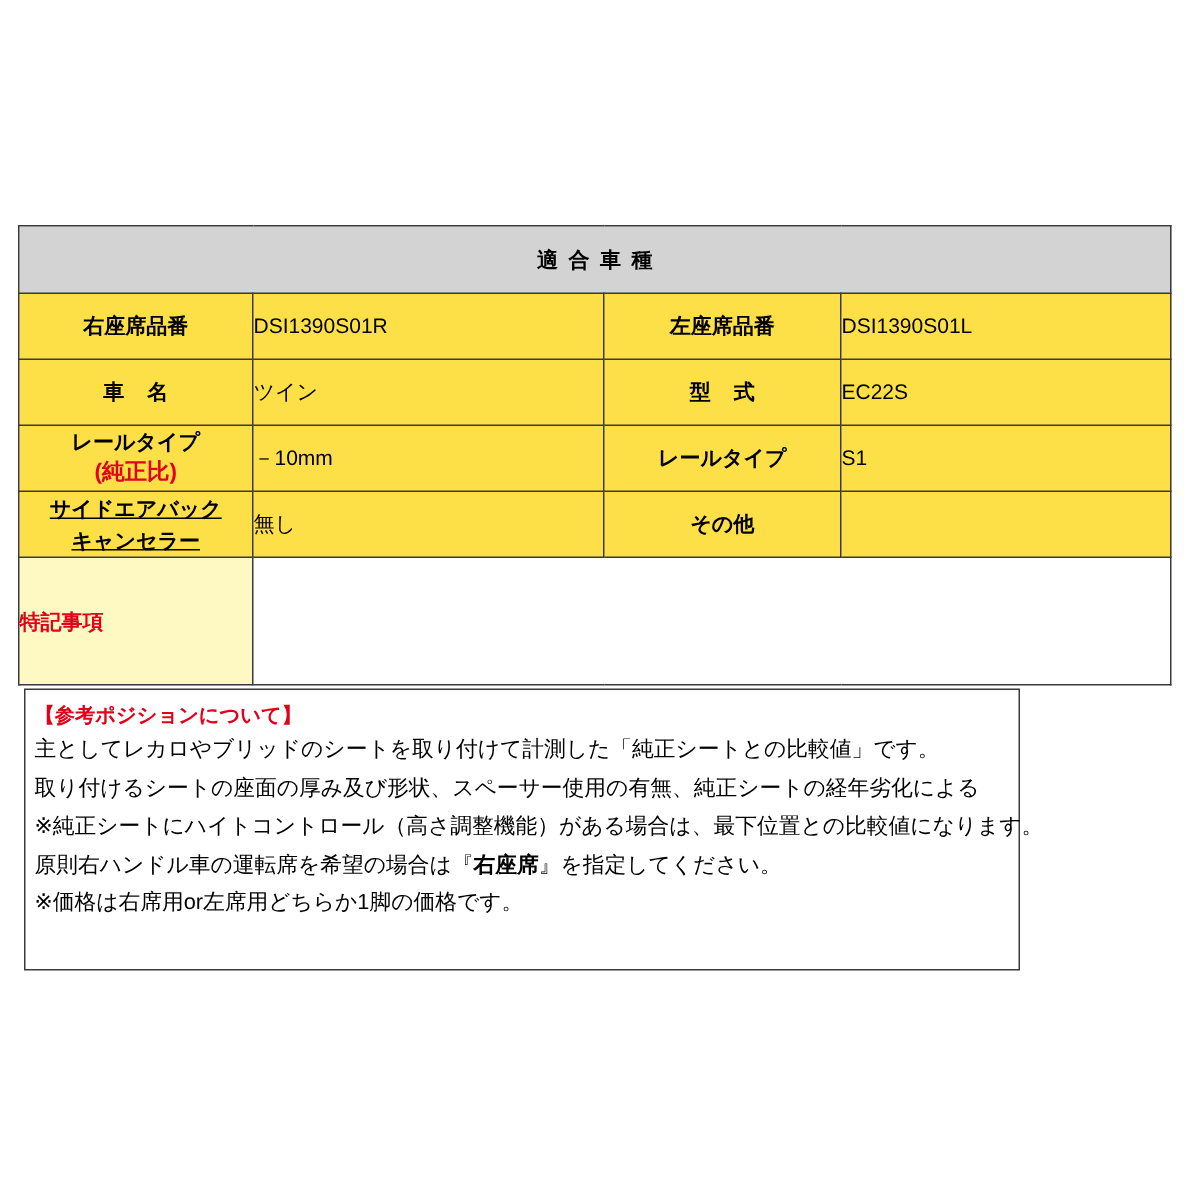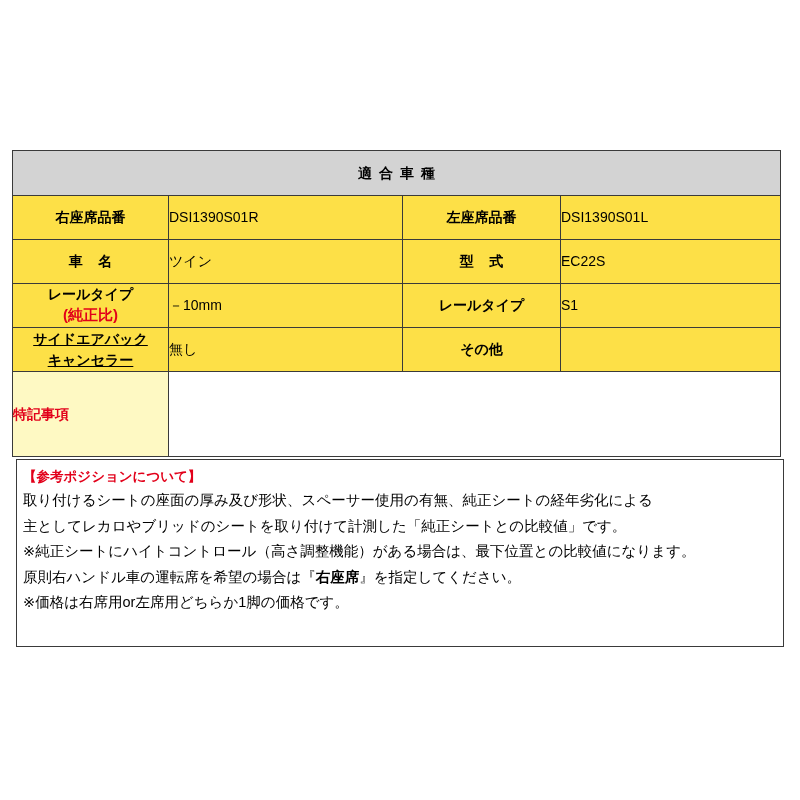--- a/index.html
+++ b/index.html
@@ -95,21 +95,21 @@
   .note-value-cell {
     background: #ffffff;
     height: 84px;
   }
 
   
   .notes-box {
     position: absolute;
     left: 16px;
     top: 459px;
-    width: 768px;
+    width: 664px;
     height: 188px;
     box-sizing: border-box;
     border: 1px solid #3a3a3a;
     background: #ffffff;
     padding: 5px 6px 0 6px;
   }
   .note-heading {
     color: #e2001a;
     font-weight: bold;
     font-size: 13.5px;
@@ -183,21 +183,21 @@
 
       <tr>
         <td class="note-label-cell">特記事項</td>
         <td class="note-value-cell" colspan="3"></td>
       </tr>
     </tbody>
   </table>
 
   <div class="notes-box">
     <p class="note-heading">【参考ポジションについて】</p>
+    <p class="note-line">主としてレカロやブリッドのシートを取り付けて計測した「純正シートとの比較値」です。</p>
     <p class="note-line">取り付けるシートの座面の厚み及び形状、スペーサー使用の有無、純正シートの経年劣化による</p>
-    <p class="note-line">主としてレカロやブリッドのシートを取り付けて計測した「純正シートとの比較値」です。</p>
     <p class="note-line">※純正シートにハイトコントロール（高さ調整機能）がある場合は、最下位置との比較値になります。</p>
 
     <p class="note-line"><span>原則右ハンドル車の運転席を希望の場合は『</span><b>右座席</b><span>』を指定してください。</span></p>
     <p class="note-line">※価格は右席用or左席用どちらか1脚の価格です。</p>
   </div>
 
 </div>
 
 </body></html>

